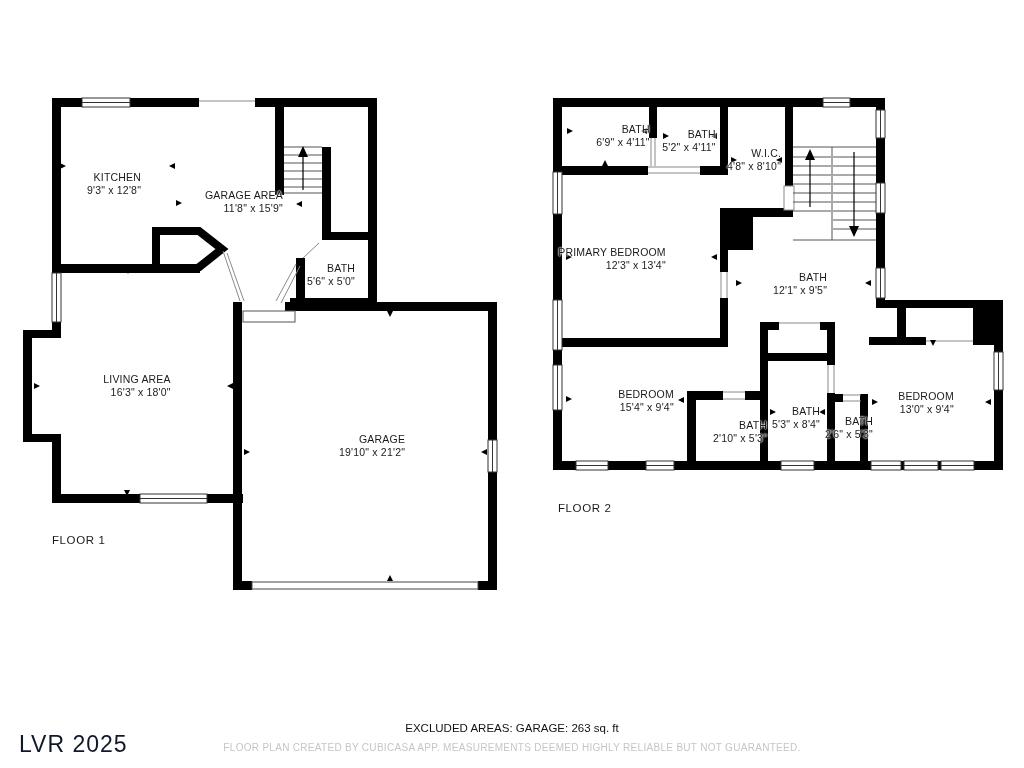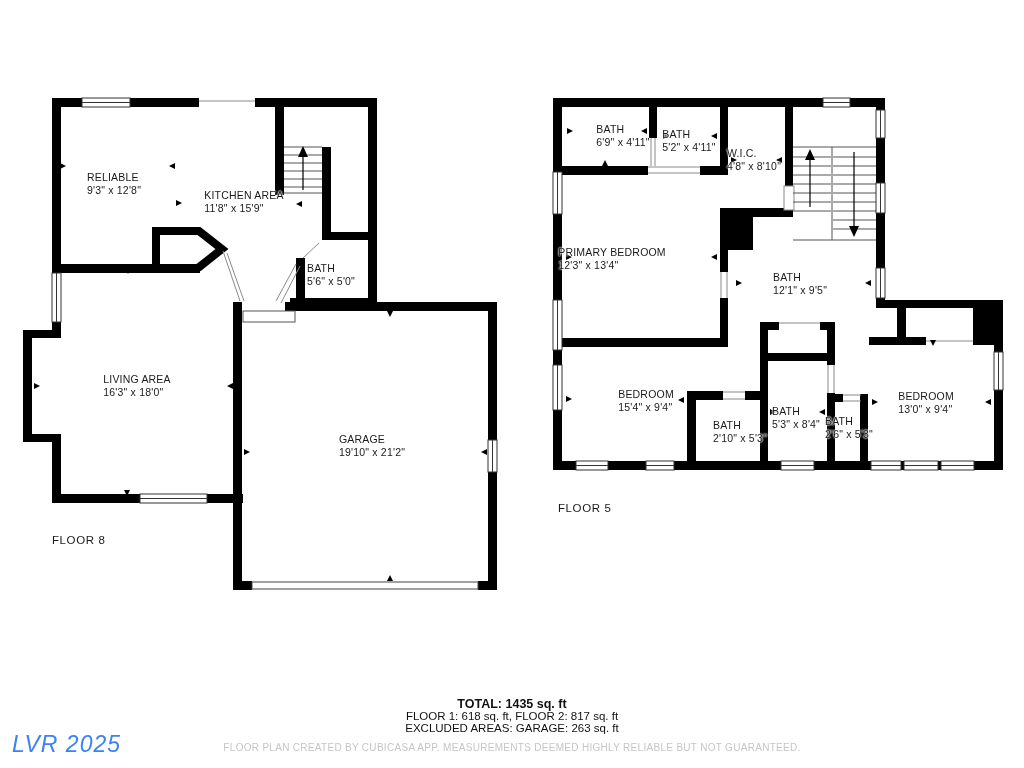--- a/index.html
+++ b/index.html
@@ -3,36 +3,36 @@
 <meta charset="utf-8">
 <style>
   html,body{margin:0;padding:0;background:#ffffff;}
   .canvas{
     position:relative;width:1024px;height:768px;background:#ffffff;overflow:hidden;
     font-family:"Liberation Sans", sans-serif;
   }
   svg{position:absolute;left:0;top:0;}
   .room-label{
     position:absolute;transform:translate(-50%,-50%);
-    text-align:left;white-space:nowrap;color:#1a1a1a;
+    text-align:right;white-space:nowrap;color:#1a1a1a;
     font-size:10.5px;line-height:13px;letter-spacing:.2px;
     text-shadow:0 0 2px #fff,0 0 2px #fff,0 0 2px #fff;
     z-index:5;
   }
   .floor-tag{
     position:absolute;transform:translate(0,-50%);
     color:#1a1a1a;font-size:11.5px;letter-spacing:.6px;white-space:nowrap;z-index:5;
   }
   .sum{position:absolute;left:0;width:1024px;text-align:center;color:#111;z-index:5;}
   .sum-total{font-weight:bold;font-size:12.5px;}
   .sum-line{font-size:11.5px;}
   .sum-disclaimer{font-size:10px;color:#c6c6c6;letter-spacing:.3px;}
   .watermark{
-    position:absolute;left:12px;top:731px;color:#3b82f6;
-    font-size:23px;letter-spacing:1px;z-index:5;font-style:italic;
+    position:absolute;left:19px;top:731px;color:#0f172a;
+    font-size:23px;letter-spacing:1px;z-index:5;
   }
 </style>
 </head>
 <body>
 
 <div class="canvas">
 
   <svg width="1024" height="768" viewBox="0 0 1024 768">
 
     <g>
@@ -284,25 +284,25 @@
         <polygon points="991,399 991,405 985,402"></polygon>
         <polygon points="770,409 770,415 776,412"></polygon>
         <polygon points="825,409 825,415 819,412"></polygon>
         <polygon points="930,340 936,340 933,346"></polygon>
         <polygon points="602,166 608,166 605,160"></polygon>
       </g>
     </g>
   </svg>
 
   <div class="room-label" style="left:114px;top:184px">
-    <div>RELIABLE</div>
+    <div>KITCHEN</div>
     <div>9'3" x 12'8"</div>
   </div>
   <div class="room-label" style="left:244px;top:202px">
-    <div>KITCHEN AREA</div>
+    <div>GARAGE AREA</div>
     <div>11'8" x 15'9"</div>
   </div>
   <div class="room-label" style="left:331px;top:275px">
     <div>BATH</div>
     <div>5'6" x 5'0"</div>
   </div>
   <div class="room-label" style="left:137px;top:386px">
     <div>LIVING AREA</div>
     <div>16'3" x 18'0"</div>
   </div>
@@ -345,23 +345,21 @@
   </div>
   <div class="room-label" style="left:849px;top:428px">
     <div>BATH</div>
     <div>2'6" x 5'3"</div>
   </div>
   <div class="room-label" style="left:926px;top:403px">
     <div>BEDROOM</div>
     <div>13'0" x 9'4"</div>
   </div>
 
-  <div class="floor-tag" style="left:52px;top:540px">FLOOR 8</div>
-  <div class="floor-tag" style="left:558px;top:508px">FLOOR 5</div>
-
-  <div class="sum sum-total" style="top:697px">TOTAL: 1435 sq. ft</div>
-  <div class="sum sum-line" style="top:710px">FLOOR 1: 618 sq. ft, FLOOR 2: 817 sq. ft</div>
+  <div class="floor-tag" style="left:52px;top:540px">FLOOR 1</div>
+  <div class="floor-tag" style="left:558px;top:508px">FLOOR 2</div>
+
   <div class="sum sum-line" style="top:722px">EXCLUDED AREAS: GARAGE: 263 sq. ft</div>
   <div class="sum sum-disclaimer" style="top:742px">FLOOR PLAN CREATED BY CUBICASA APP. MEASUREMENTS DEEMED HIGHLY RELIABLE BUT NOT GUARANTEED.</div>
 
   <div class="watermark">LVR 2025</div>
 
 </div>
 
 </body></html>

